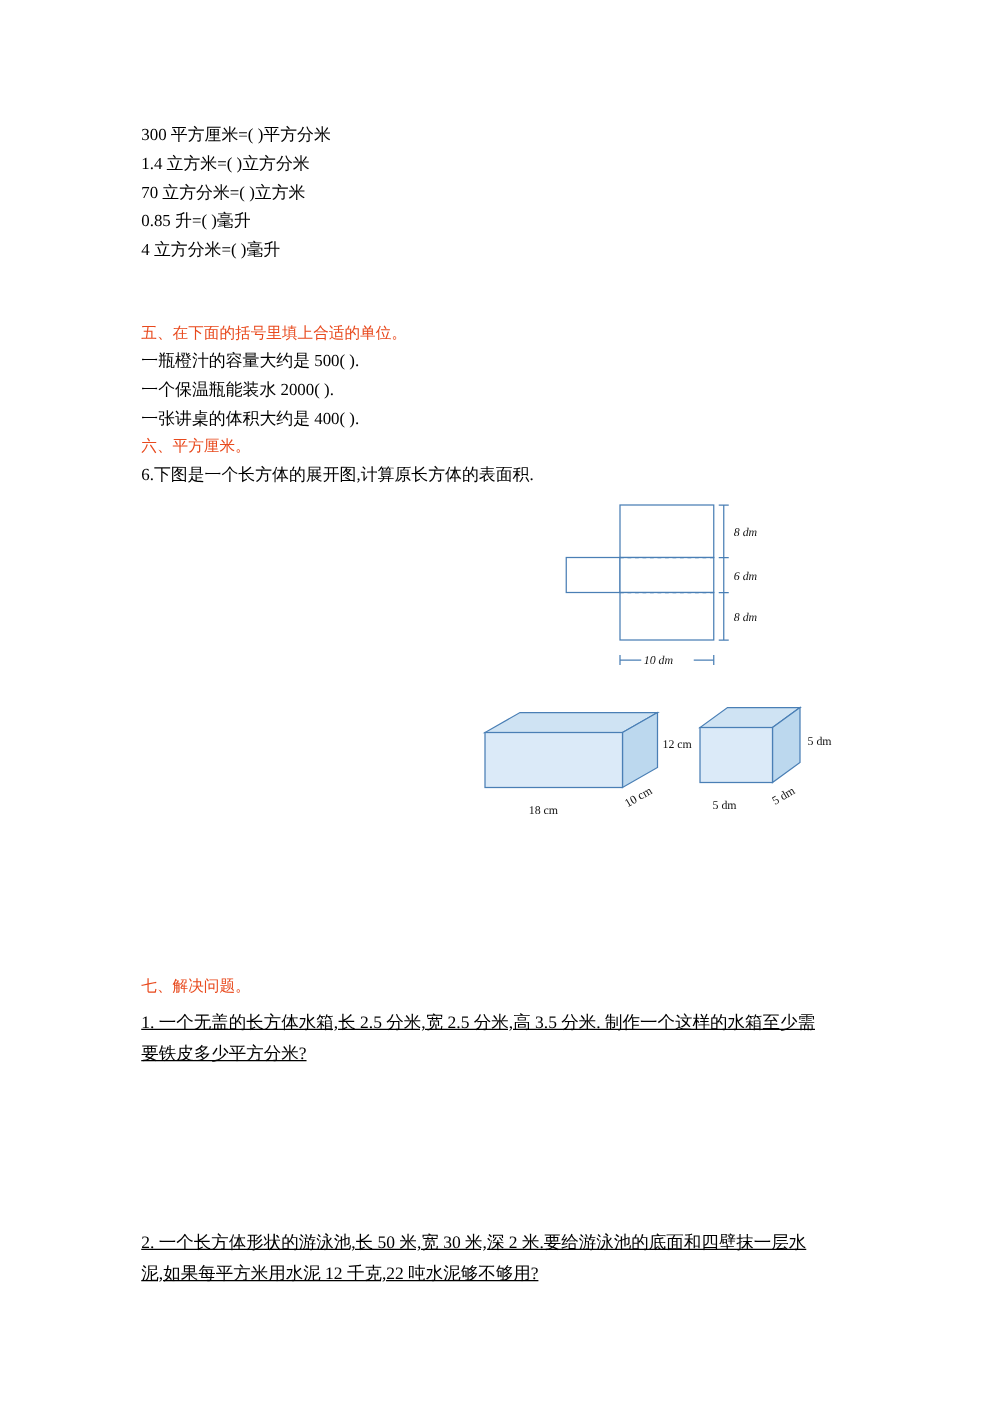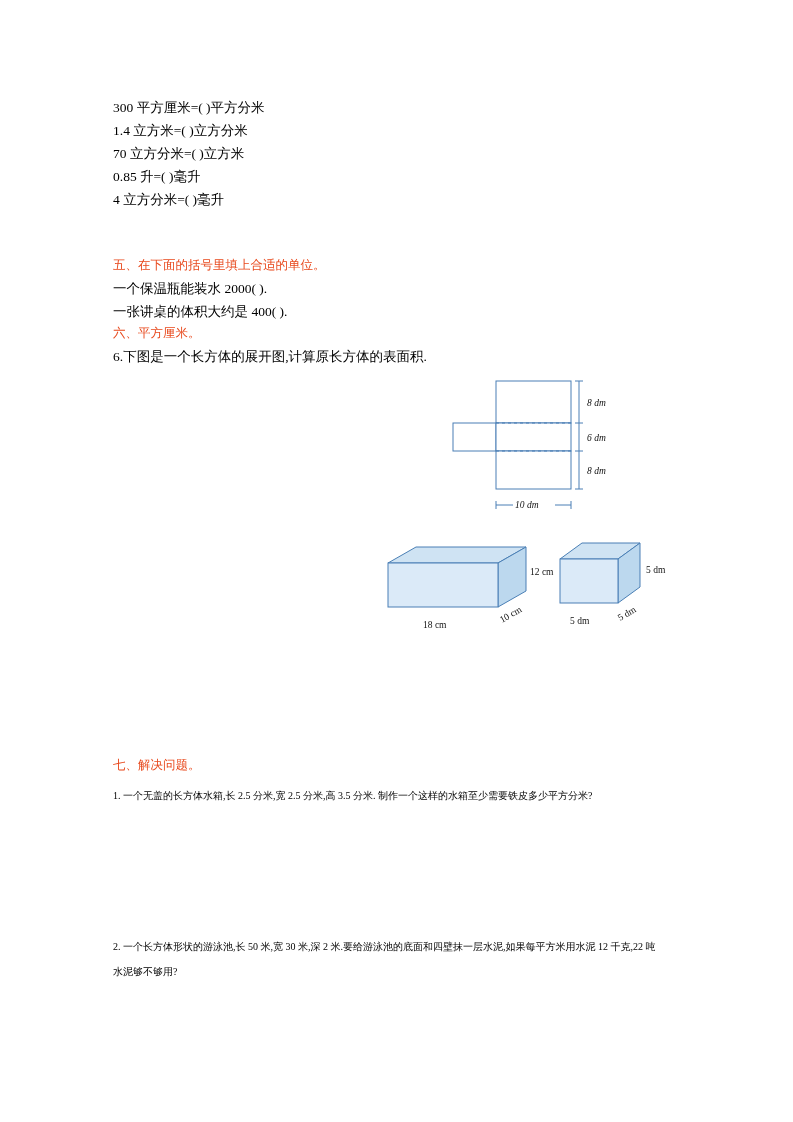--- a/index.html
+++ b/index.html
@@ -29,31 +29,32 @@
   .line {
     font-size: 13.5px;
     line-height: 23px;
     white-space: nowrap;
   }
   .section-head {
     color: #e8491d;
     font-size: 12.5px;
     line-height: 22px;
     font-weight: normal;
-    font-family: Liberation Mono, monospace;
+    font-family: Liberation Sans, sans-serif;
   }
   .spacer-md { height: 22px; }
   .qline {
     font-size: 13.5px;
     line-height: 24px;
   }
   .qblock {
-    font-size: 10px;
+    font-size: 14px;
     line-height: 25px;
     width: 545px;
+    text-decoration: underline;
   }
 
   
   .fig1-wrap {
     position: relative;
     height: 150px;
     margin-top: 6px;
     font-style: italic;
   }
   .fig1 {
@@ -98,20 +99,21 @@
       <div class="line">70 立方分米=(        )立方米</div>
       <div class="line">0.85 升=(        )毫升</div>
       <div class="line">4 立方分米=(        )毫升</div>
     </div>
 
     <div class="spacer-md"></div>
     <div style="height:22px"></div>
 
     <div class="section-head">五、在下面的括号里填上合适的单位。</div>
     <div>
+      <div class="line">一瓶橙汁的容量大约是 500(        ).</div>
       <div class="line">一个保温瓶能装水 2000(        ).</div>
       <div class="line">一张讲桌的体积大约是 400(        ).</div>
     </div>
 
     <div class="section-head">六、平方厘米。</div>
 
     <div class="qline">6.下图是一个长方体的展开图,计算原长方体的表面积.</div>
 
     <div class="fig1-wrap">
       <svg class="fig1" viewBox="0 0 230 142">

